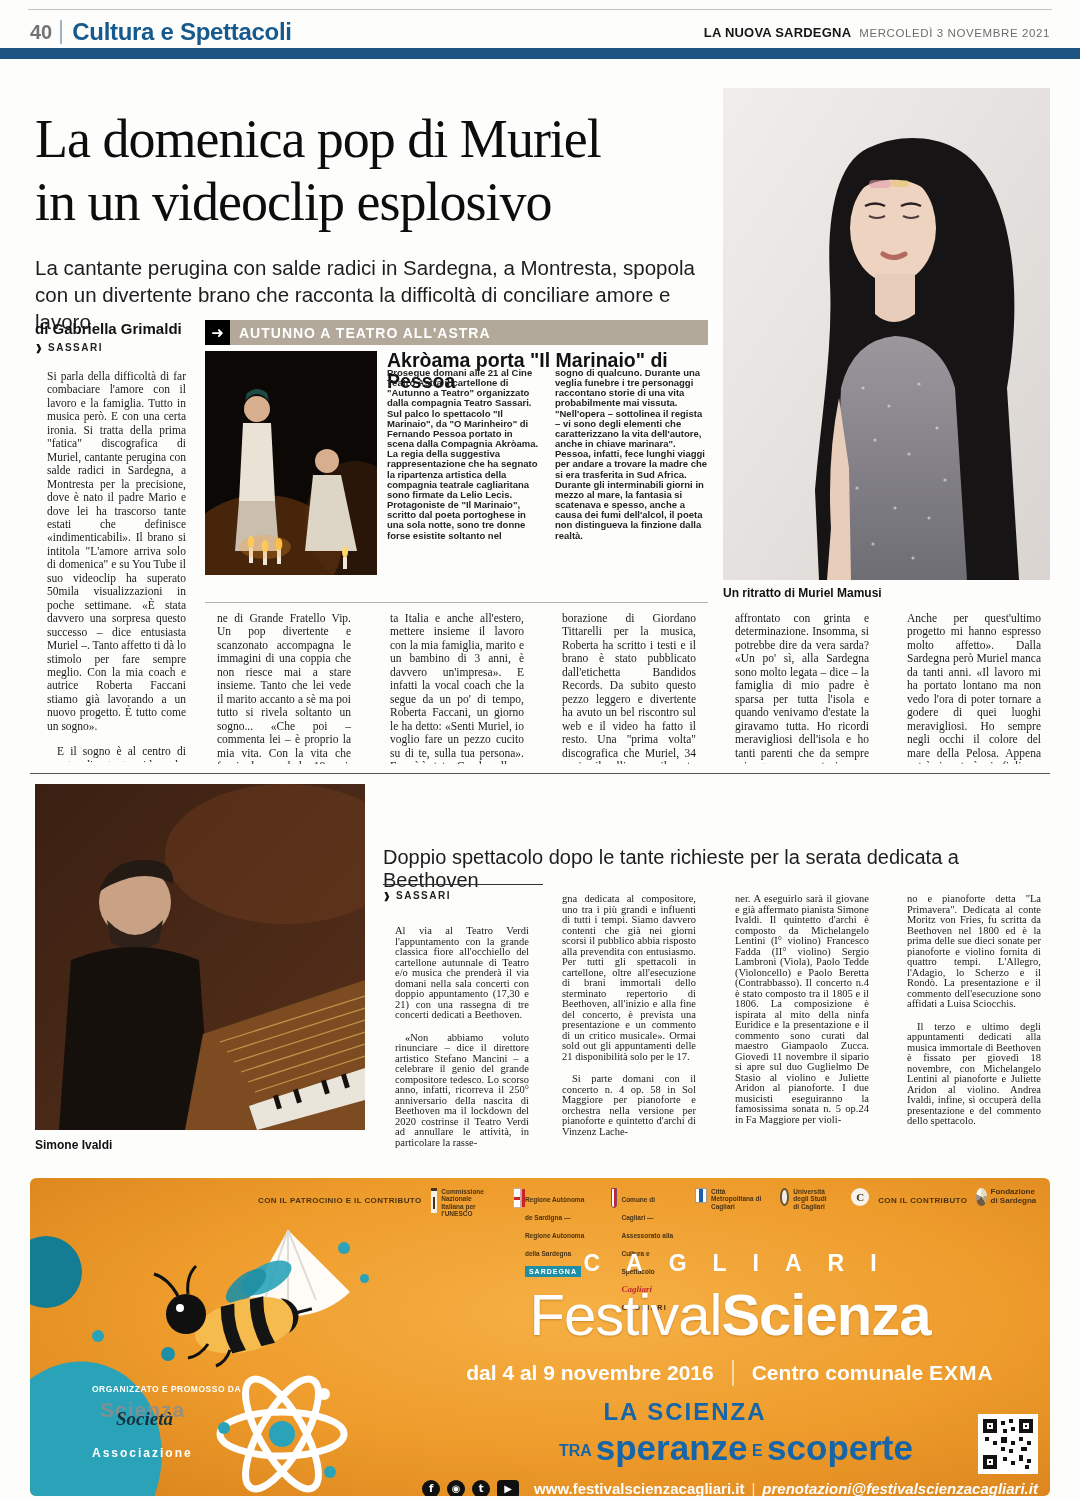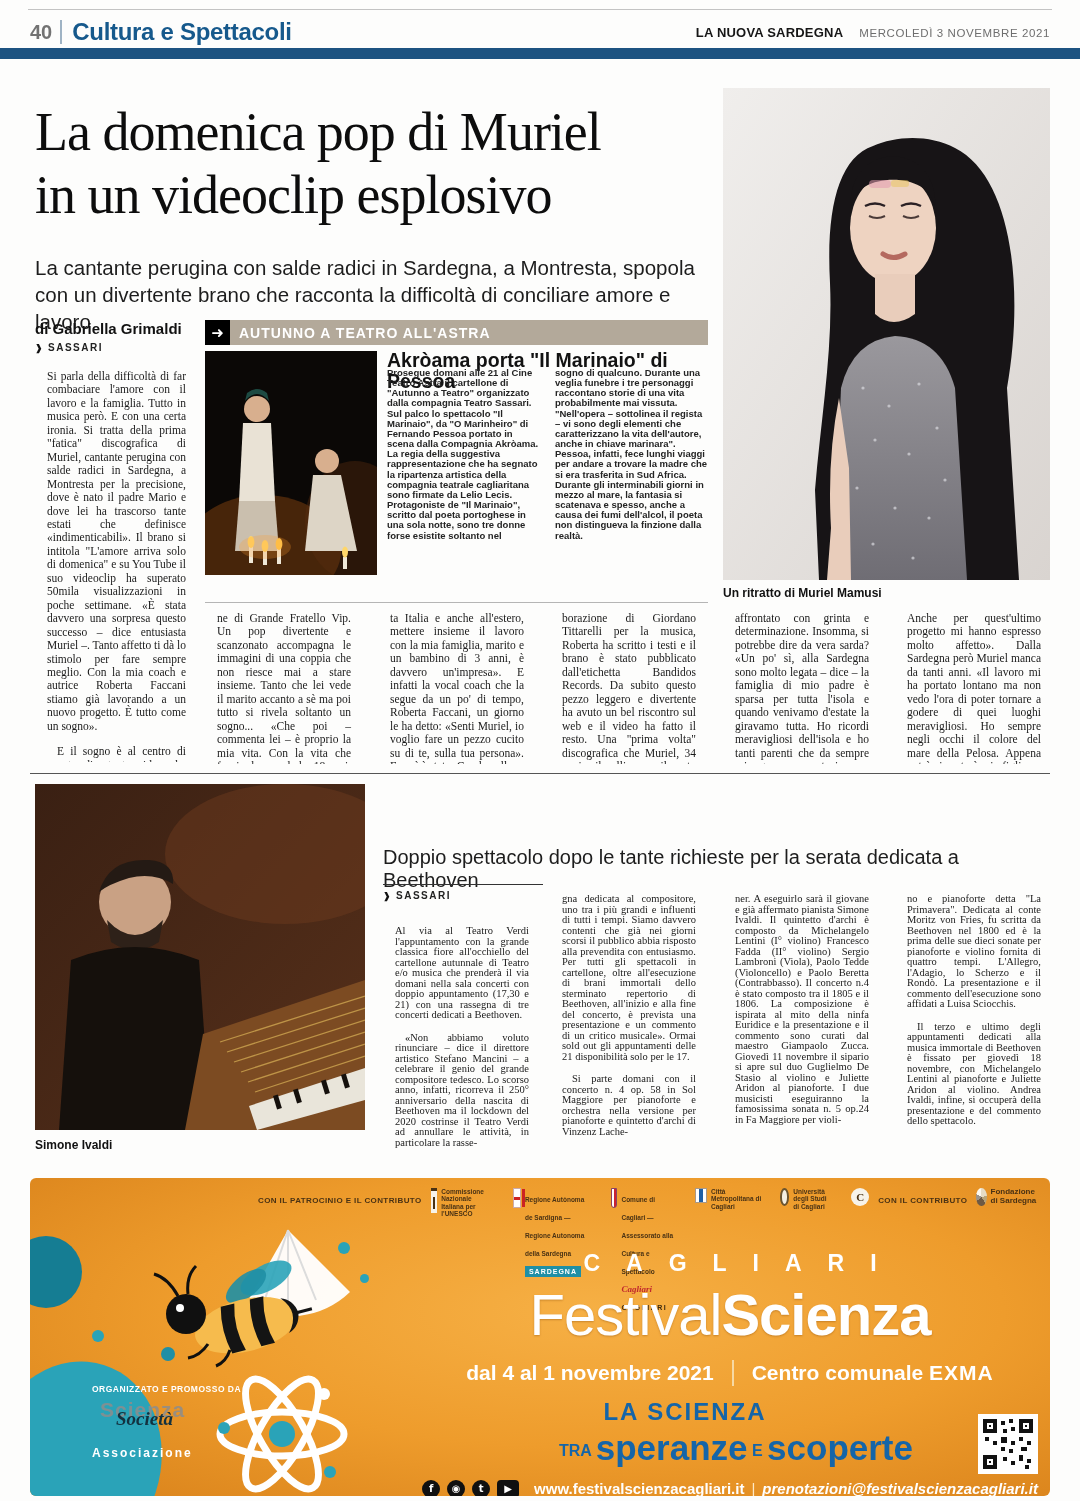--- a/index.html
+++ b/index.html
@@ -6,27 +6,27 @@
   .page{position:relative;width:1080px;height:1501px;background:#fdfdfc;margin:0 auto;
         font-family:"Liberation Sans",sans-serif;overflow:hidden;}
   .abs{position:absolute;}
 
   
   .top-hairline{position:absolute;top:9px;left:28px;right:28px;height:1px;background:#c3c3c3;}
   .header-row{position:absolute;top:17px;left:30px;right:30px;height:30px;display:flex;align-items:center;}
   .pageno{font:800 20px "Liberation Sans",sans-serif;color:#737373;}
   .hdr-div{width:2px;height:24px;background:#9fb3c4;margin:0 10px 0 8px;}
   .section-title{font:800 24px "Liberation Sans",sans-serif;color:#16598c;letter-spacing:-.3px;}
-  .hdr-right{margin-left:auto;display:flex;align-items:baseline;gap:16px;}
+  .hdr-right{margin-left:auto;display:flex;align-items:baseline;gap:8px;}
   .masthead{font:800 13px "Liberation Sans",sans-serif;color:#161616;letter-spacing:.2px;}
   .hdr-date{font:400 11.5px "Liberation Sans",sans-serif;color:#6e6e6e;letter-spacing:.6px;}
   .blue-band{position:absolute;top:48px;left:0;width:1080px;height:11px;background:#1d5381;}
 
   
-  .headline{position:absolute;left:35px;top:101px;width:690px;
+  .headline{position:absolute;left:35px;top:108px;width:690px;
             font:400 54px/1.17 "Liberation Serif",serif;color:#0d0d0d;letter-spacing:-1px;}
   .subhead{position:absolute;left:35px;top:254px;width:685px;
            font:500 20.5px/1.32 "Liberation Sans",sans-serif;color:#1d1d1d;white-space:pre-line;}
   .byline{position:absolute;left:35px;top:320px;font:700 15px "Liberation Sans",sans-serif;color:#111;}
   .kicker{font:700 10px "Liberation Sans",sans-serif;color:#222;letter-spacing:1.5px;}
   .kicker .tri{color:#111;font-size:9px;margin-right:4px;}
   .main-kicker{position:absolute;left:35px;top:342px;}
   .newscol{position:absolute;overflow:hidden;font:400 11.5px/1.17 "Liberation Serif",serif;
            color:#1a1a1a;text-align:justify;}
   .newscol p{margin:12px;}
@@ -411,21 +411,21 @@
         <span class="org-scienza">Scienza</span>
         <span class="org-societa">Società</span>
       </div>
       <div class="org-assoc">Associazione</div>
     </div>
 
     <div class="ad-center">
       <div class="ad-city">CAGLIARI</div>
       <div class="ad-title"><span>Festival</span><b>Scienza</b></div>
       <div class="ad-dates-row">
-        <span class="ad-dates">dal 4 al 1 novembre 2021</span>
+        <span class="ad-dates">dal 4 al 9 novembre 2016</span>
         <span class="date-sep"></span>
         <span class="ad-venue"><span>Centro comunale</span> <b>EXMA</b></span>
       </div>
       <div class="tagline">
         <div class="tag1">LA SCIENZA</div>
         <div class="tag2">
           <span>TRA</span>
           <span class="big">speranze</span>
           <span>E</span>
           <span class="big">scoperte</span>

